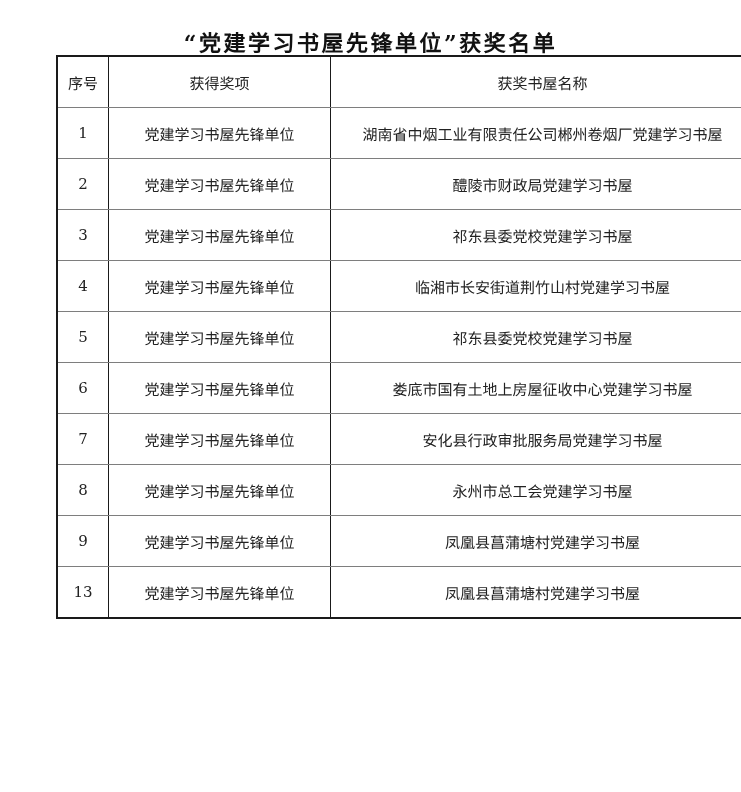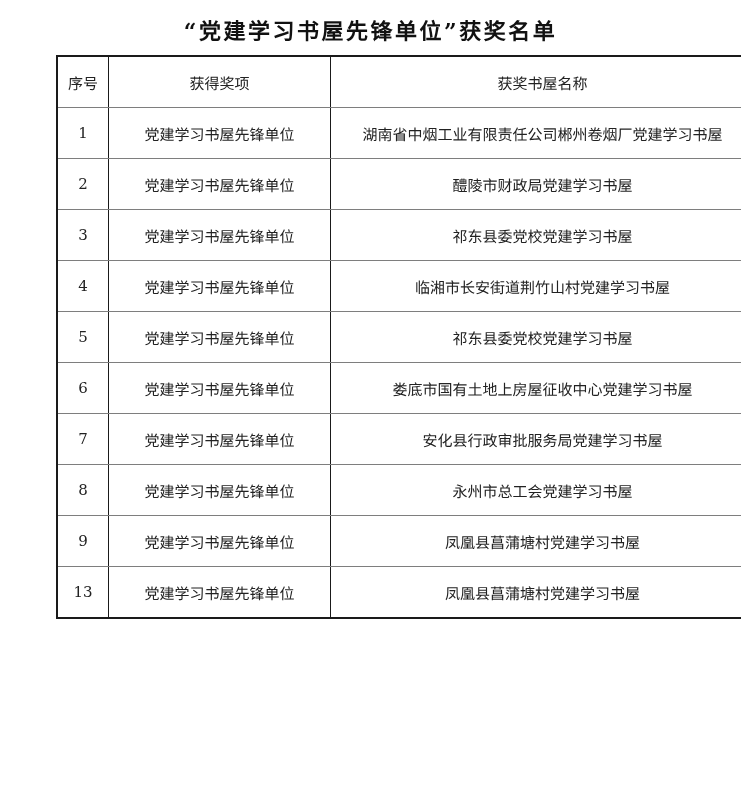--- a/index.html
+++ b/index.html
@@ -10,21 +10,21 @@
   .page {
     position: relative;
     width: 741px;
     height: 792px;
     background: #ffffff;
     font-family: "DejaVu Serif", "Liberation Serif", serif;
     color: #1c1c1c;
     overflow: hidden;
   }
   .title {
-    margin: 0;
+    margin: 12px;
     padding-top: 13px;
     text-align: center;
     font-size: 22px;
     font-weight: bold;
     letter-spacing: 2.5px;
     color: #111111;
   }
   .award-table {
     position: absolute;
     left: 56px;

